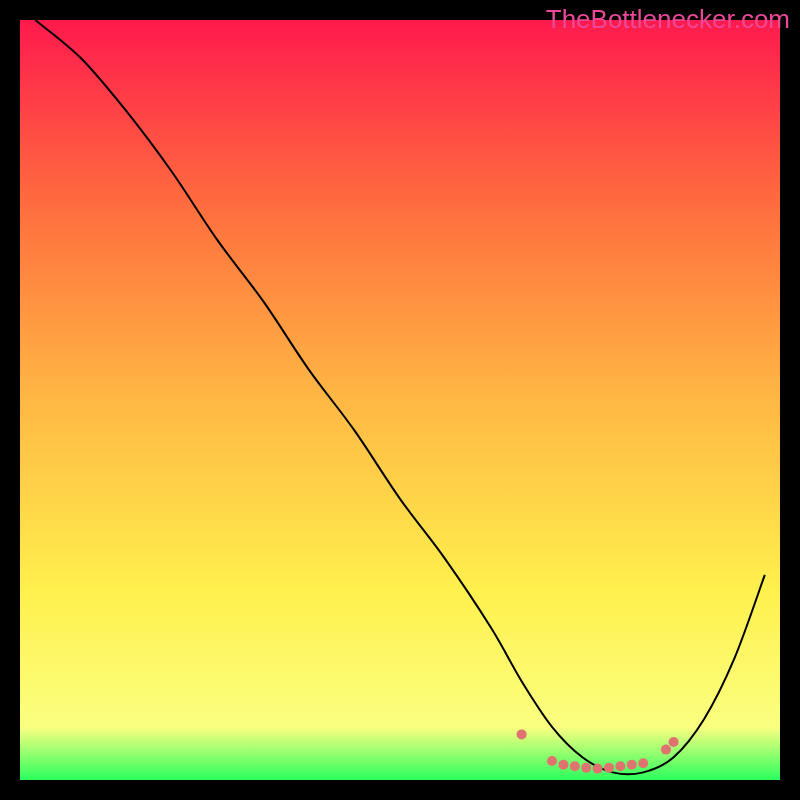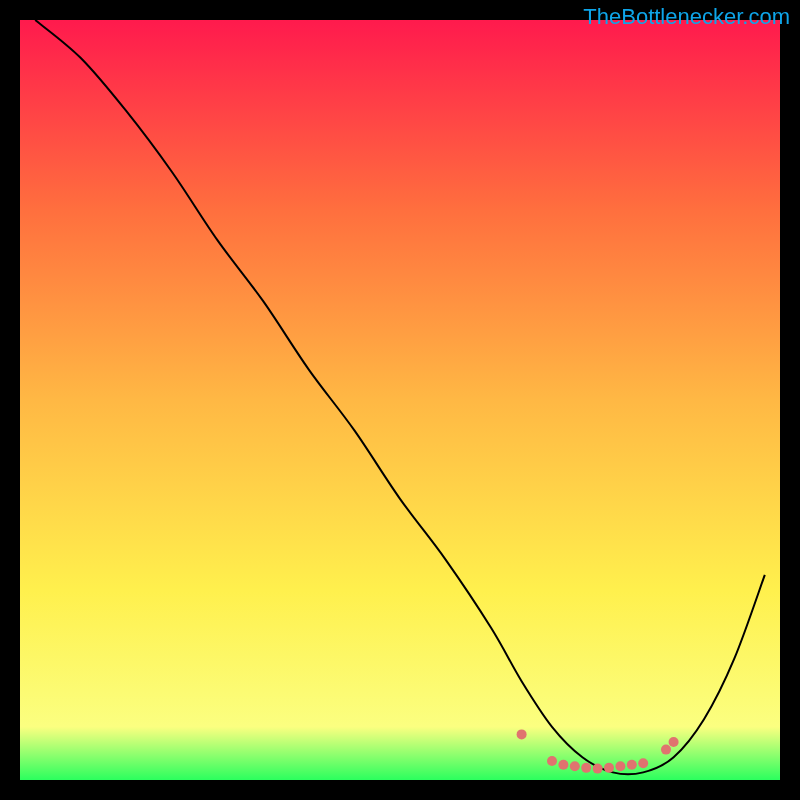--- a/index.html
+++ b/index.html
@@ -8,22 +8,22 @@
     width: 800px;
     height: 800px;
     background: #000;
     position: relative;
     font-family: Arial, sans-serif;
   }
   .watermark {
     position: absolute;
     top: 4px;
     right: 10px;
-    color: #0ea5e9;
-    font-size: 22px;
+    color: #ec4899;
+    font-size: 26px;
     font-weight: 500;
     z-index: 10;
   }
   .plot-area {
     position: absolute;
     left: 20px;
     top: 20px;
     width: 760px;
     height: 760px;
   }

